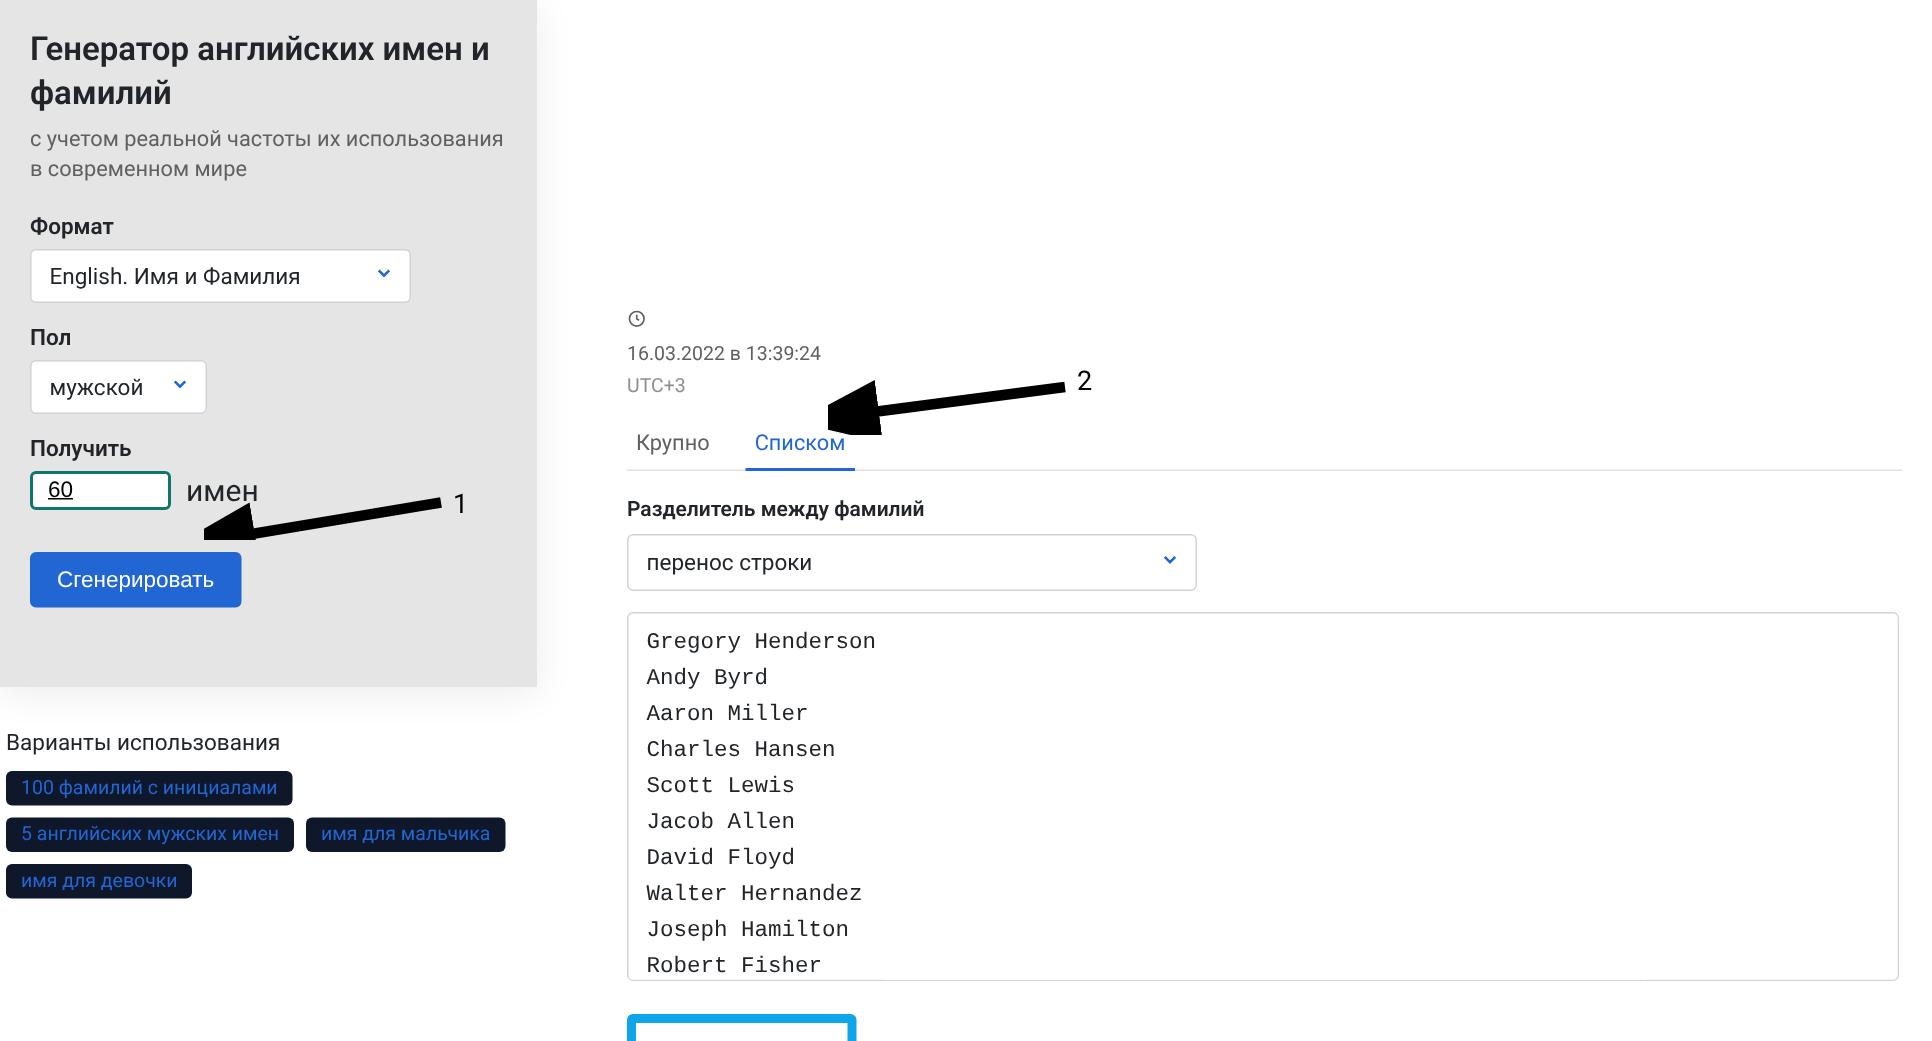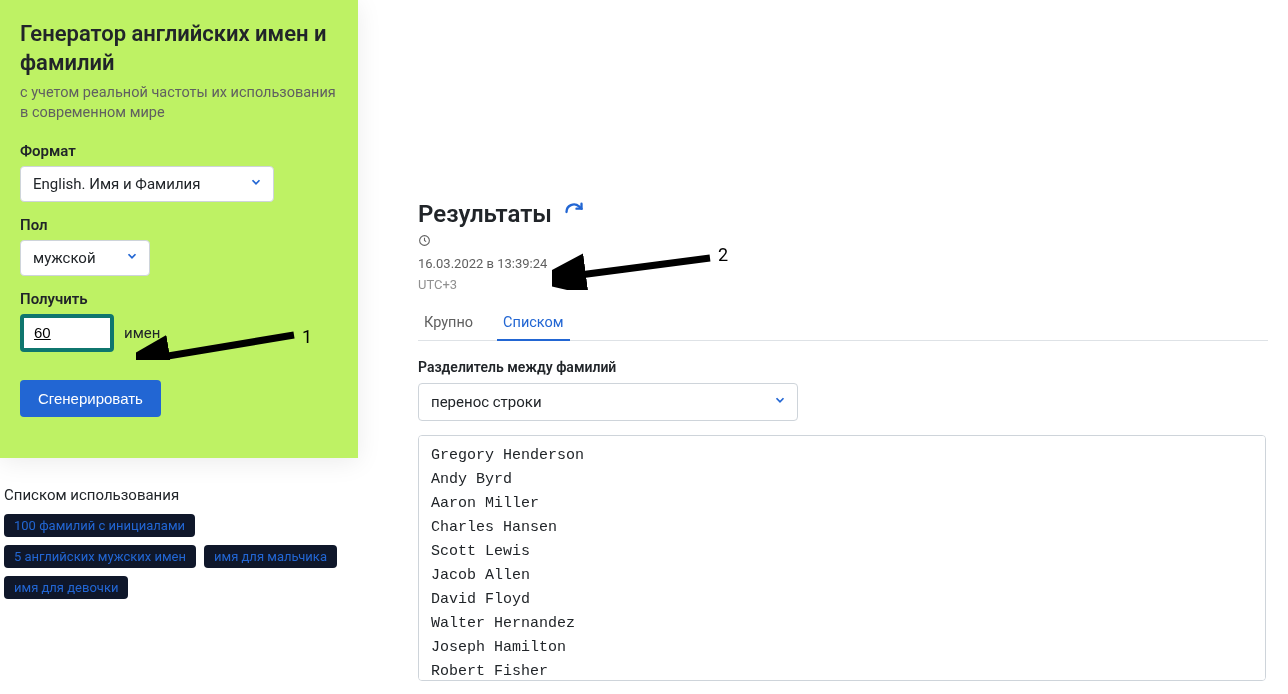--- a/index.html
+++ b/index.html
@@ -8,21 +8,21 @@
     background: #fff;
     color: #212529;
     width: 1288px;
     height: 694px;
     overflow: hidden;
     position: relative;
   }
   .layout { display: flex; width: 100%; height: 100%; }
   .sidebar {
     width: 358px;
-    background: #bef264;
+    background: #e5e5e5;
     padding: 20px 20px 20px 20px;
     box-shadow: 0 4px 24px rgba(0,0,0,0.08);
     position: relative;
     margin: 0;
     height: 458px;
   }
   .sidebar h1 {
     font-size: 22px;
     font-weight: 600;
     line-height: 1.3;
@@ -56,32 +56,32 @@
     cursor: pointer;
   }
   .select .chev {
     position: absolute;
     right: 10px;
     top: 50%;
     transform: translateY(-50%);
     color: #2266d3;
   }
   .select.full { width: 254px; }
-  .select.small { width: 130px; }
+  .select.small { width: 118px; }
   .input-row { display: flex; align-items: center; gap: 10px; }
   .num-input {
     width: 94px;
-    height: 38px;
-    border: 4px solid #0f766e;
+    height: 26px;
+    border: 2px solid #0f766e;
     border-radius: 4px;
     padding: 0 10px;
     font-size: 15px;
     text-decoration: underline;
   }
-  .unit { font-size: 15px; color: #212529; }
+  .unit { font-size: 20px; color: #212529; }
   .btn-primary {
     margin-top: 14px;
     background: #2266d3;
     color: #fff;
     border: none;
     border-radius: 4px;
     padding: 10px 18px;
     font-size: 15px;
     cursor: pointer;
   }
@@ -233,29 +233,20 @@
       <div class="input-row">
         <input class="num-input" type="text" value="60" style="">
         <span class="unit">имен</span>
       </div>
     </div>
 
     <button class="btn-primary">Сгенерировать</button>
   </div>
 
   <div class="main">
-    <div class="results-header">
-      <h2>Результаты</h2>
-      <span class="refresh-icon">
-        <svg width="20" height="20" viewBox="0 0 24 24" fill="none" stroke="currentColor" stroke-width="2.8" stroke-linecap="round">
-            <path d="M21 2v6h-6"></path>
-            <path d="M3 12a9 9 0 0 1 15-6.7L21 8"></path>
-          </svg>
-      </span>
-    </div>
     <div class="timestamp-row">
       <span>
         <svg width="13" height="13" viewBox="0 0 24 24" fill="none" stroke="#606060" stroke-width="2">
             <circle cx="12" cy="12" r="9"></circle>
             <polyline points="12 7 12 12 15 14"></polyline>
           </svg>
       </span>
       <span>16.03.2022 в 13:39:24</span>
       <span class="utc">UTC+3</span>
     </div>
@@ -294,21 +285,21 @@
             <rect x="9" y="9" width="11" height="11" rx="1.5"></rect>
             <path d="M5 15V6a2 2 0 0 1 2-2h9"></path>
           </svg>
       </span>
       <span>Скопировать</span>
     </button>
   </div>
 </div>
 
 <div class="usecases">
-  <h3>Списком использования</h3>
+  <h3>Варианты использования</h3>
   <div class="tags" id="tags-container">
       <span class="tag">100 фамилий с инициалами</span>
       <span class="tag">5 английских мужских имен</span>
       <span class="tag">имя для мальчика</span>
       <span class="tag">имя для девочки</span>
     </div>
 </div>
 
 <div class="annotation" style="left:136px; top:320px; width:180px; height:40px;">
   <svg width="180" height="40" viewBox="0 0 180 40">

